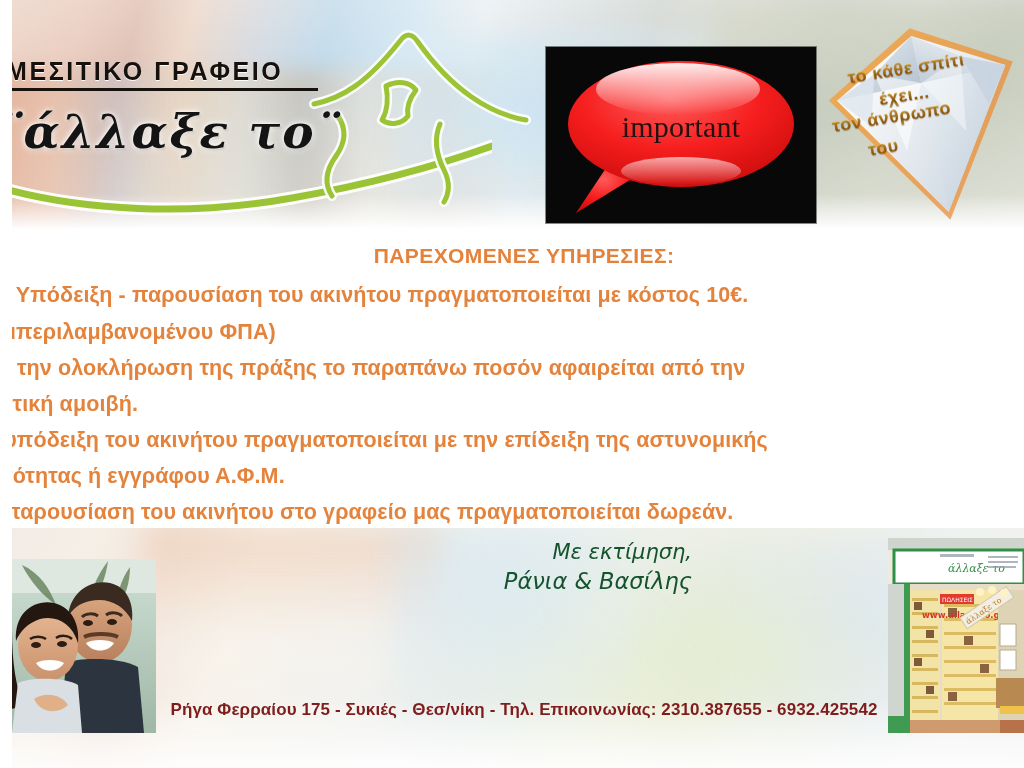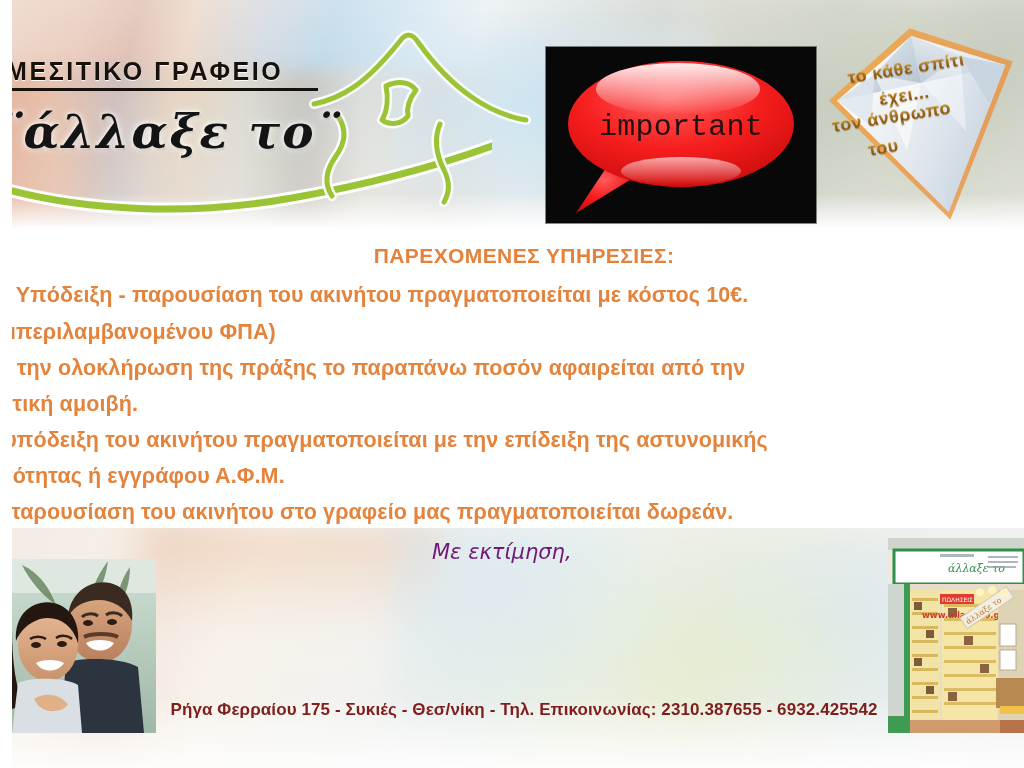--- a/index.html
+++ b/index.html
@@ -76,21 +76,21 @@
 
   
   .bubble-box{
     position:absolute;left:534px;top:47px;width:270px;height:176px;
     background:#080808;overflow:hidden;
     box-shadow:0 0 0 1px rgba(40,40,40,.55);
   }
   .bubble-svg{position:absolute;left:0;top:0;width:270px;height:176px;}
   .bubble-word{
     position:absolute;left:0;top:63px;width:270px;text-align:center;
-    font-family:Liberation Mono, monospace;
+    font-family:Liberation Serif, serif;
     font-size:30px;font-weight:400;color:#231112;letter-spacing:.2px;
   }
 
   
   .diamond-wrap{position:absolute;left:812px;top:18px;width:212px;height:212px;}
   .diamond-svg{position:absolute;left:0;top:0;width:212px;height:212px;}
   .diamond-text{
     position:absolute;left:0;top:0;width:212px;height:212px;
     transform:rotate(-13deg);
   }
@@ -160,22 +160,22 @@
     filter:blur(14px);
   }
   .lb-bottomfade{
     position:absolute;left:0;bottom:0;width:1024px;height:70px;
     background:linear-gradient(to bottom, rgba(255,255,255,0), rgba(255,255,255,.85));
   }
 
   .signature{
     position:absolute;left:420px;top:538px;width:260px;
     font-family:"DejaVu Sans","Liberation Sans",sans-serif;
-    font-style:italic;font-size:21px;color:#701a75;line-height:1.35;
-    text-align:left;
+    font-style:italic;font-size:21px;color:#14532d;line-height:1.35;
+    text-align:right;
   }
   .sig2{font-size:22.5px;}
 
   .footer-address{
     position:absolute;left:0;top:700px;width:1024px;text-align:center;
     font-size:17px;font-weight:700;color:#7f1d1d;letter-spacing:.1px;
     white-space:nowrap;
   }
 
   
@@ -298,20 +298,21 @@
 
   <div class="lower-band">
     <div class="lb-blur1"></div>
     <div class="lb-blur2"></div>
     <div class="lb-blur3"></div>
     <div class="lb-bottomfade"></div>
   </div>
 
   <div class="signature">
     <div>Με εκτίμηση,</div>
+    <div class="sig2">Ράνια &amp; Βασίλης</div>
   </div>
 
   <div class="footer-address">Ρήγα Φερραίου 175 - Συκιές - Θεσ/νίκη - Τηλ. Επικοινωνίας: 2310.387655 - 6932.425542</div>
 
   <div class="photo photo-couple">
     <svg width="144" height="174" viewBox="0 0 144 174">
       <defs>
         <linearGradient id="skyg" x1="0" y1="0" x2="0" y2="1">
           <stop offset="0%" stop-color="#cfe0d6"></stop>
             <stop offset="100%" stop-color="#9fb7a5"></stop>

